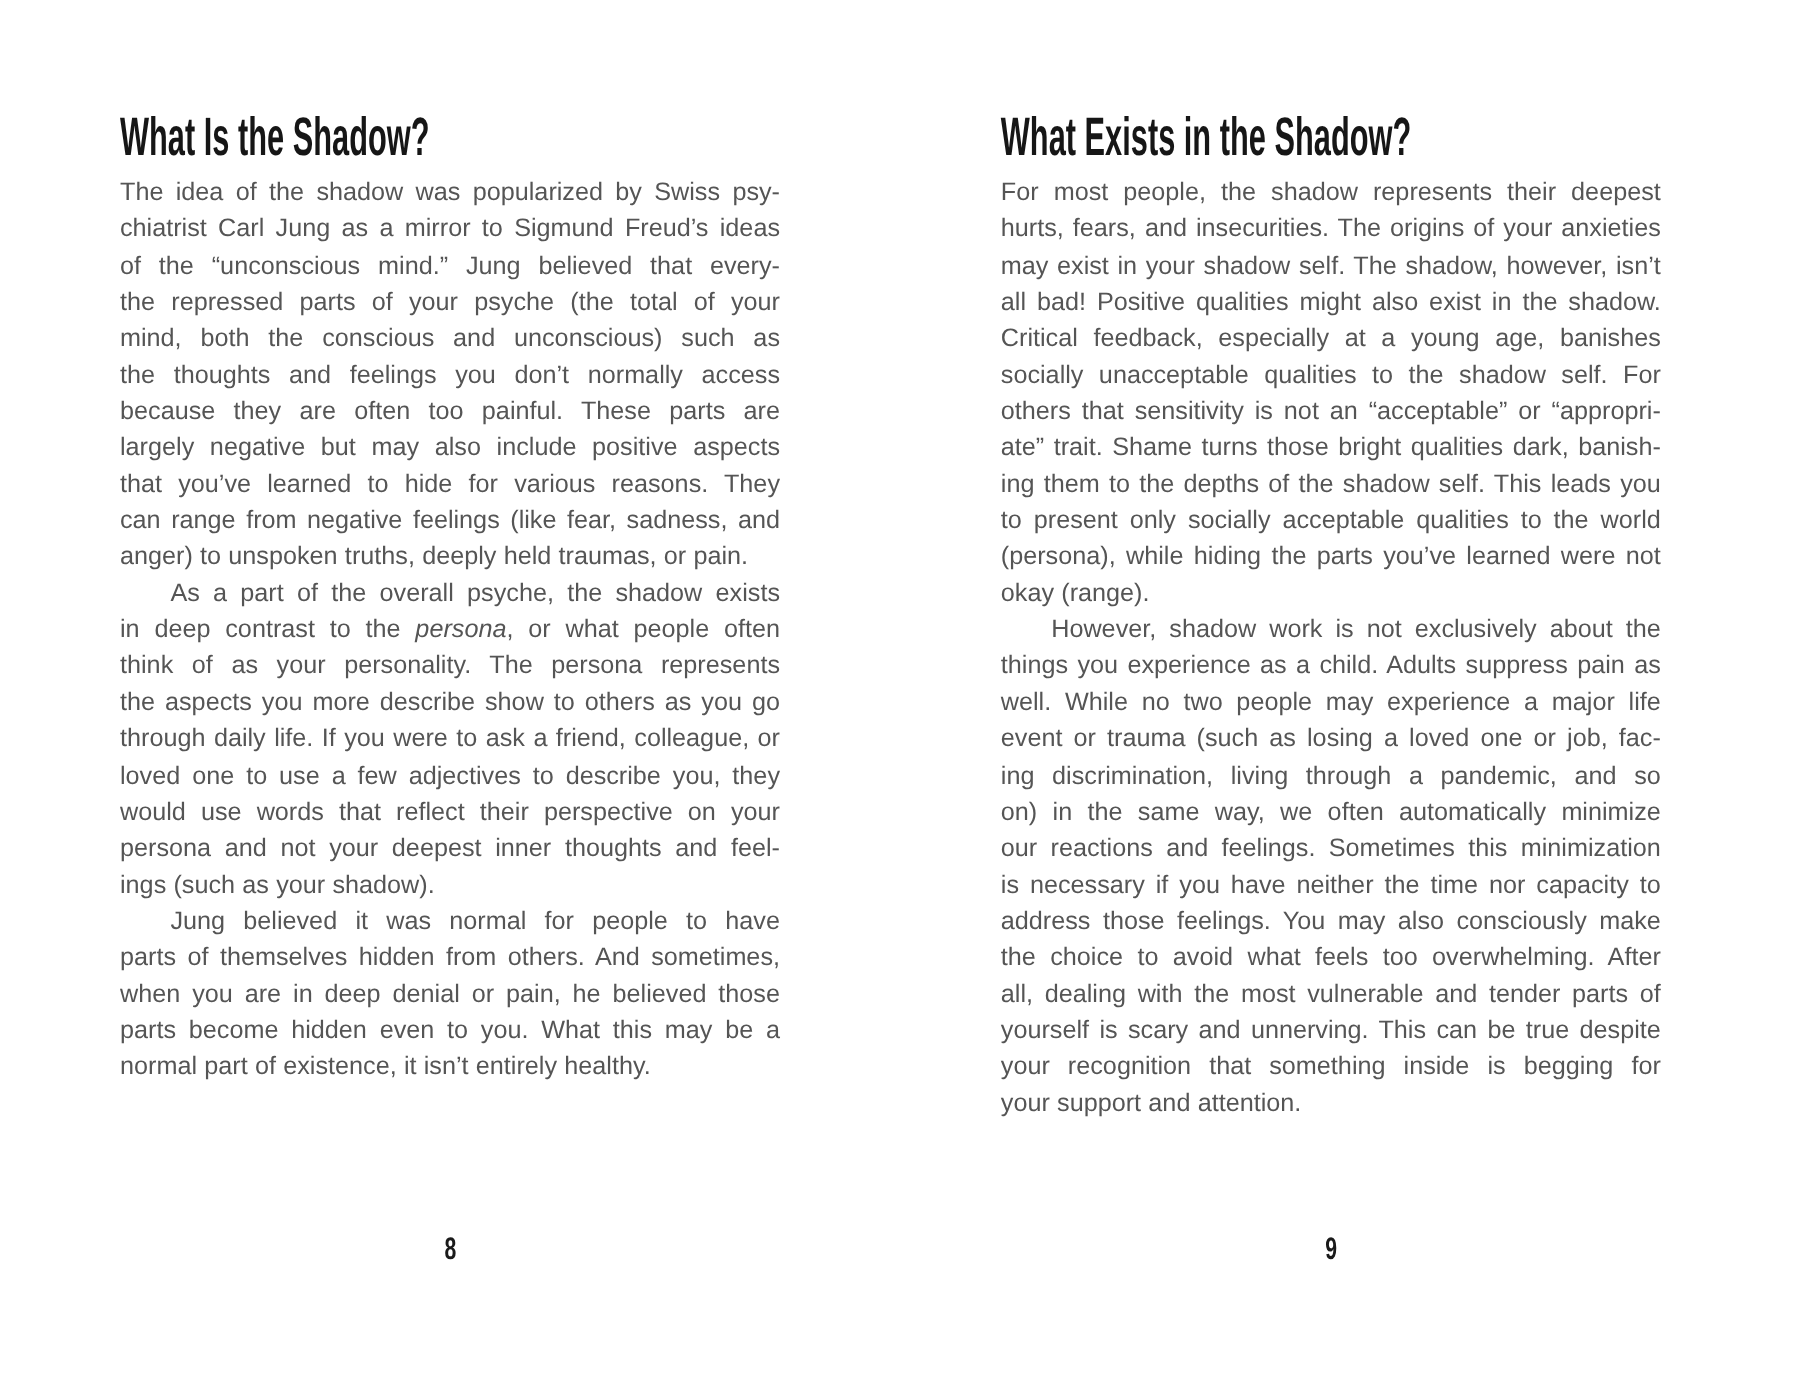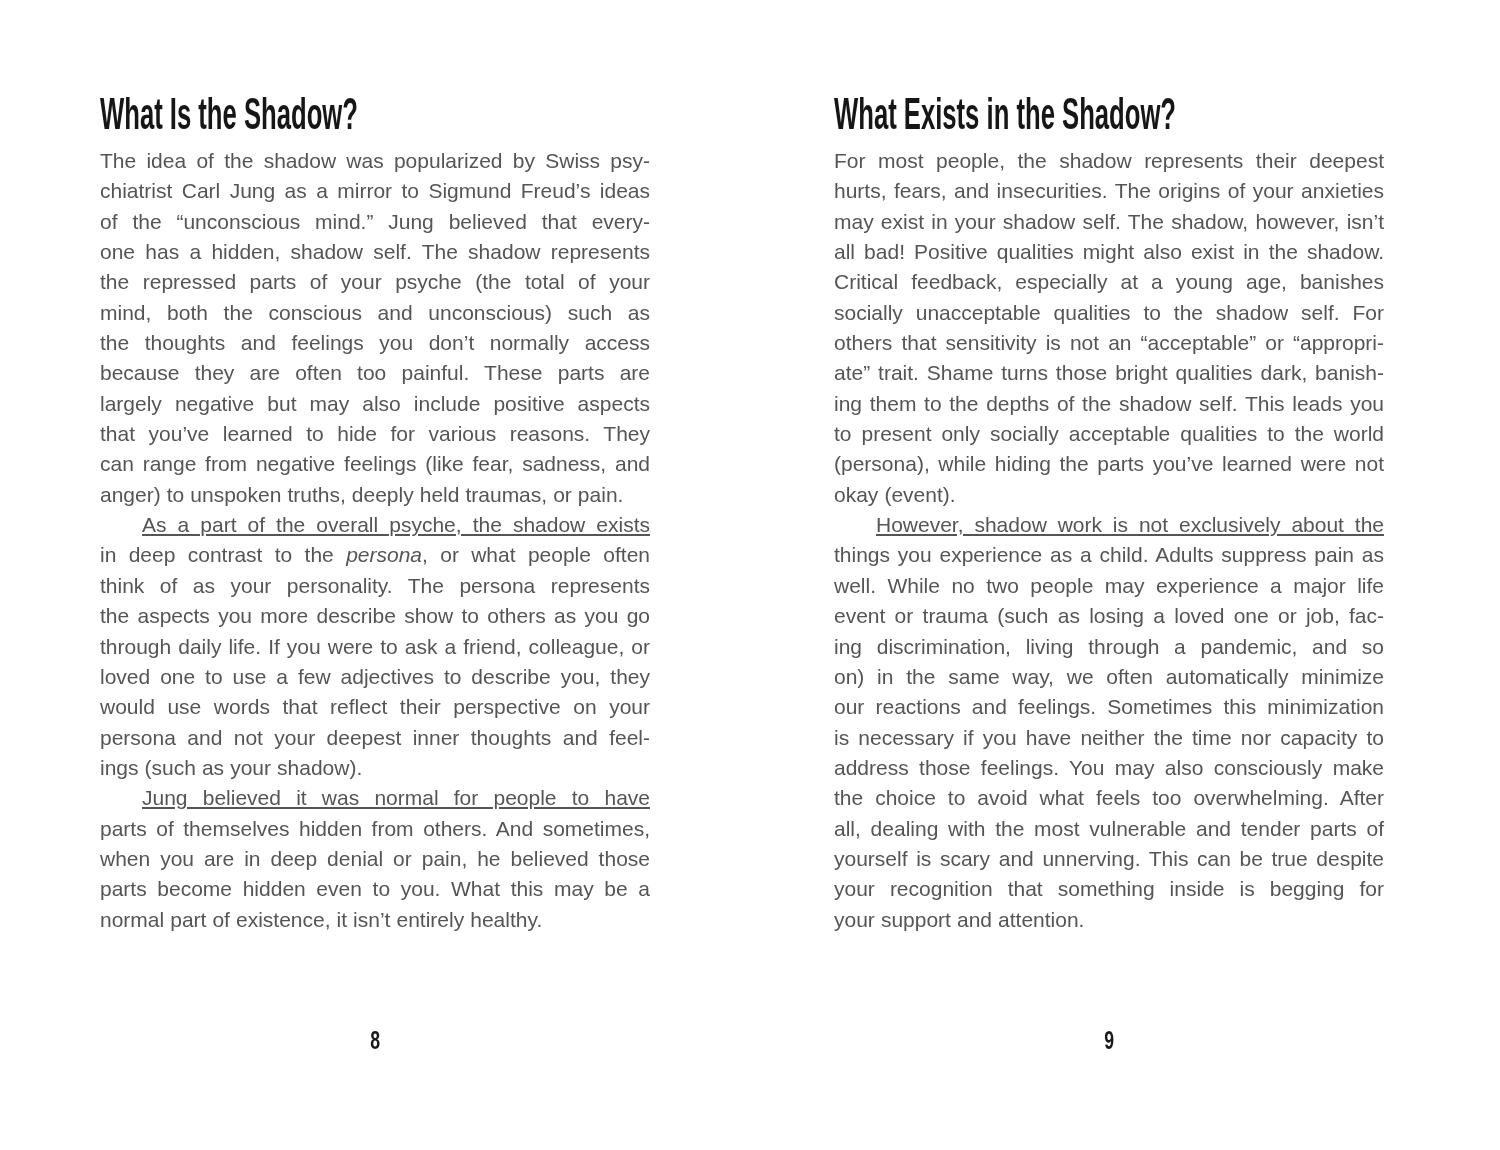--- a/index.html
+++ b/index.html
@@ -56,21 +56,20 @@
   .body-text .line {
     text-align: justify;
     text-align-last: justify;
   }
   .body-text .line.last {
     text-align: justify;
     text-align-last: left;
   }
   .body-text .line.indent {
     padding-left: 42px;
-    text-decoration: underline;
   }
   .body-text em { }
 
   .pagenum {
     position: absolute;
     top: 1026px;
     left: 0;
     width: 550px;
     text-align: center;
   }
@@ -88,21 +87,20 @@
 <body>
 
 <div class="spread">
 
   <section class="page left">
     <h1 class="heading">What Is the Shadow?</h1>
     <div class="body-text">
         <div class="line">The idea of the shadow was popularized by Swiss psy-</div>
         <div class="line">chiatrist Carl Jung as a mirror to Sigmund Freud’s ideas</div>
         <div class="line">of the “unconscious mind.” Jung believed that every-</div>
-        <div class="line">one has a hidden, shadow self. The shadow represents</div>
         <div class="line">the repressed parts of your psyche (the total of your</div>
         <div class="line">mind, both the conscious and unconscious) such as</div>
         <div class="line">the thoughts and feelings you don’t normally access</div>
         <div class="line">because they are often too painful. These parts are</div>
         <div class="line">largely negative but may also include positive aspects</div>
         <div class="line">that you’ve learned to hide for various reasons. They</div>
         <div class="line">can range from negative feelings (like fear, sadness, and</div>
         <div class="line last">anger) to unspoken truths, deeply held traumas, or pain.</div>
         <div class="line indent">As a part of the overall psyche, the shadow exists</div>
         <div class="line">in deep contrast to the <em>persona</em>, or what people often</div>
@@ -131,21 +129,21 @@
         <div class="line">hurts, fears, and insecurities. The origins of your anxieties</div>
         <div class="line">may exist in your shadow self. The shadow, however, isn’t</div>
         <div class="line">all bad! Positive qualities might also exist in the shadow.</div>
         <div class="line">Critical feedback, especially at a young age, banishes</div>
         <div class="line">socially unacceptable qualities to the shadow self. For</div>
         <div class="line">others that sensitivity is not an “acceptable” or “appropri-</div>
         <div class="line">ate” trait. Shame turns those bright qualities dark, banish-</div>
         <div class="line">ing them to the depths of the shadow self. This leads you</div>
         <div class="line">to present only socially acceptable qualities to the world</div>
         <div class="line">(persona), while hiding the parts you’ve learned were not</div>
-        <div class="line last">okay (event).</div>
+        <div class="line last">okay (range).</div>
         <div class="line indent">However, shadow work is not exclusively about the</div>
         <div class="line">things you experience as a child. Adults suppress pain as</div>
         <div class="line">well. While no two people may experience a major life</div>
         <div class="line">event or trauma (such as losing a loved one or job, fac-</div>
         <div class="line">ing discrimination, living through a pandemic, and so</div>
         <div class="line">on) in the same way, we often automatically minimize</div>
         <div class="line">our reactions and feelings. Sometimes this minimization</div>
         <div class="line">is necessary if you have neither the time nor capacity to</div>
         <div class="line">address those feelings. You may also consciously make</div>
         <div class="line">the choice to avoid what feels too overwhelming. After</div>

